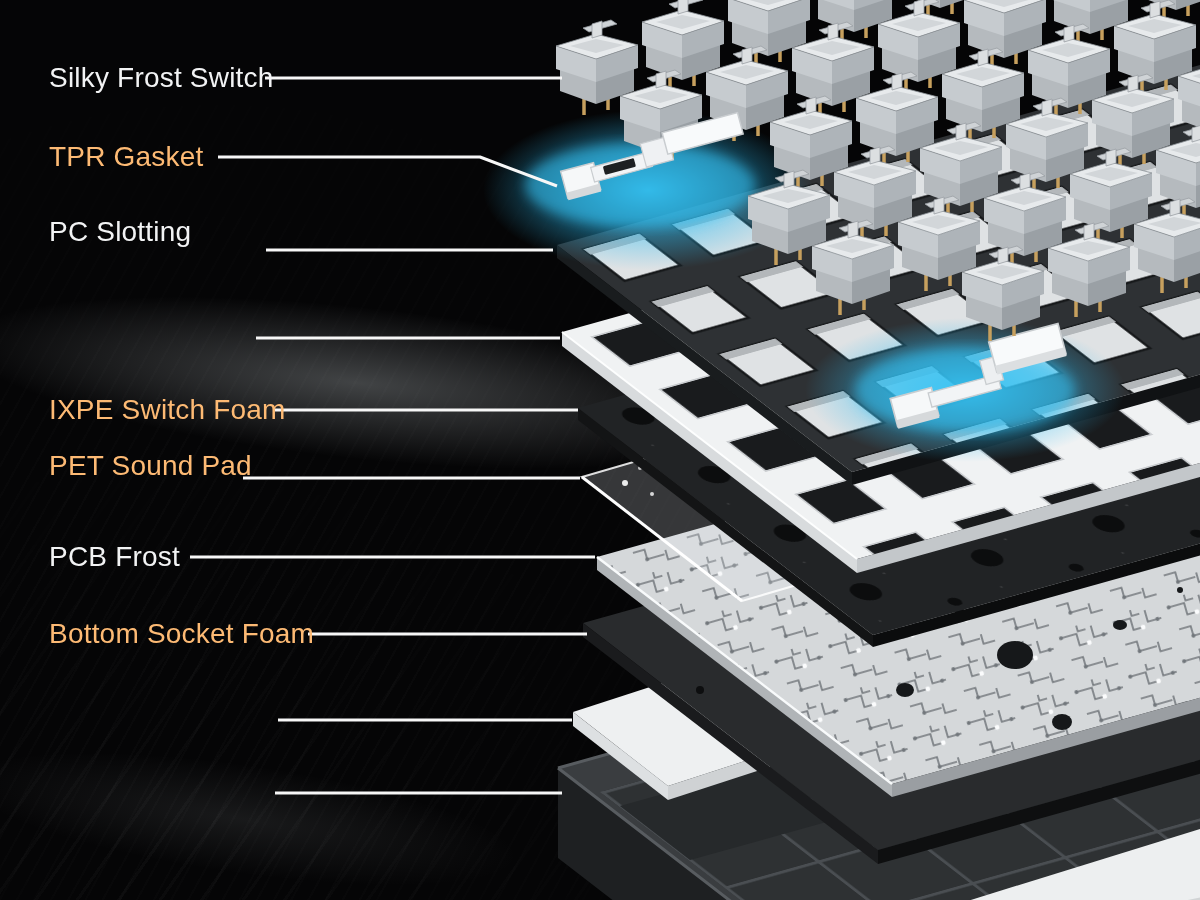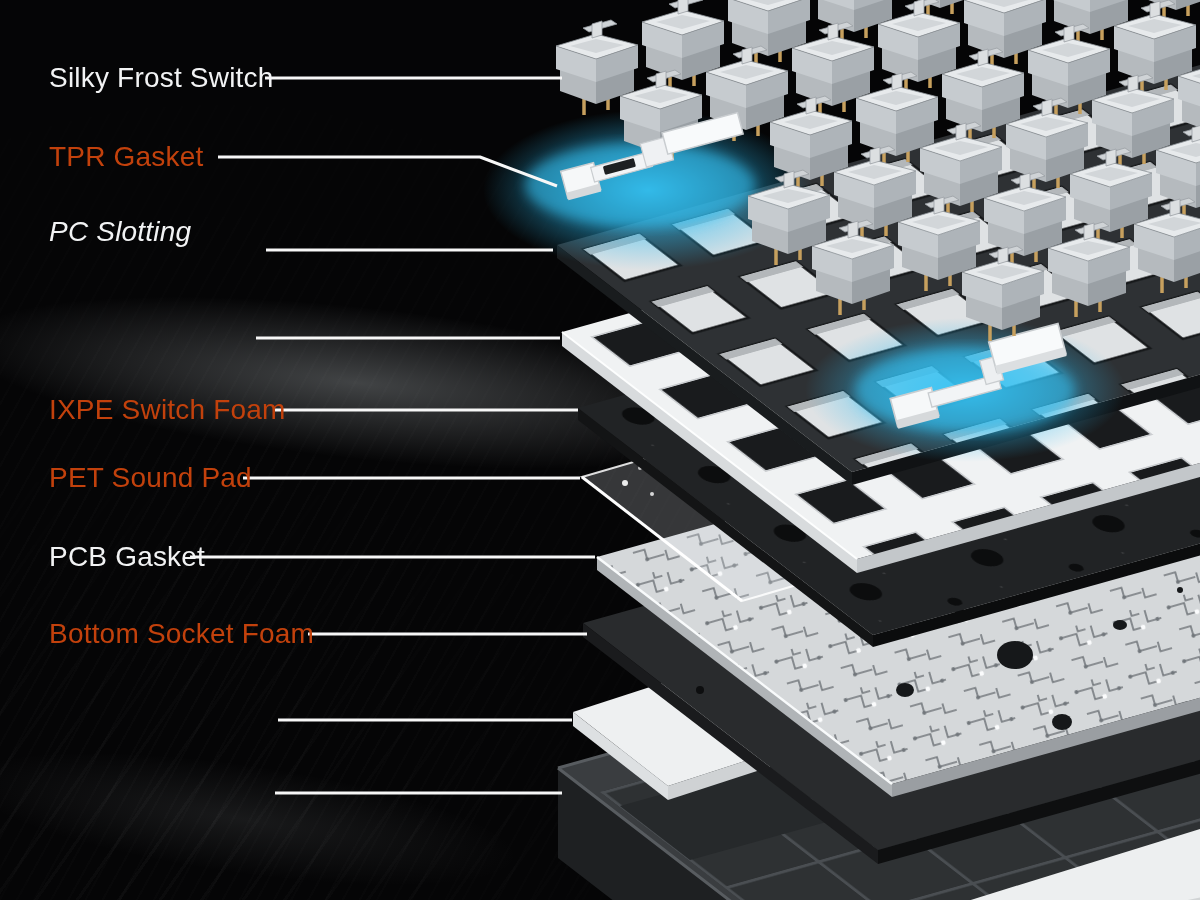--- a/index.html
+++ b/index.html
@@ -28,22 +28,22 @@
   svg.art{position:absolute;left:0;top:0;}
 
   
   svg.leads{position:absolute;left:0;top:0;z-index:5;}
   svg.leads path{stroke:#F7F7F7;stroke-width:3;fill:none;stroke-linecap:butt;stroke-linejoin:round;}
 
   
   .labels{position:absolute;inset:0;z-index:6;}
   .label{position:absolute;left:49px;font-size:28px;line-height:36px;
          letter-spacing:.2px;color:#F2F3F4;white-space:nowrap;}
-  .label.accent{color:#c2410c;}
-  .label span{display:block;font-style:italic;}
+  .label.accent{color:#fdba74;}
+  .label span{display:block;}
 </style>
 </head>
 <body>
 
 <div id="stage">
   <div class="bg-stripes-a"></div>
   <div class="bg-stripes-b"></div>
   <div class="bg-sweep"></div>
   <div class="bg-sweep2"></div>
 
@@ -262,17 +262,17 @@
     <path d="M275,793 H562"></path>
   </svg>
 
   <div class="labels">
     <div class="label" style="top:60px">Silky Frost Switch</div>
     <div class="label accent" style="top:139px">TPR Gasket</div>
     <div class="label" style="top:214px">
       <span>PC Slotting</span>
     </div>
     <div class="label accent" style="top:392px">IXPE Switch Foam</div>
-    <div class="label accent" style="top:460px">PET Sound Pad</div>
-    <div class="label" style="top:539px">PCB Gasket</div>
+    <div class="label accent" style="top:448px">PET Sound Pad</div>
+    <div class="label" style="top:539px">PCB Frost</div>
     <div class="label accent" style="top:616px">Bottom Socket Foam</div>
   </div>
 </div>
 
 </body></html>

